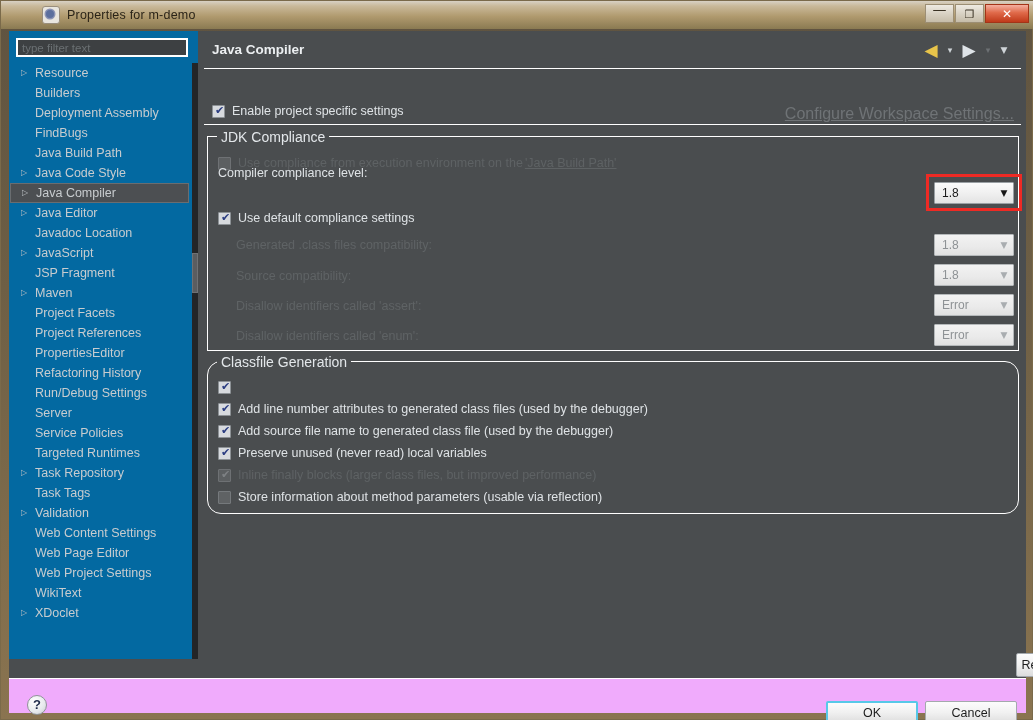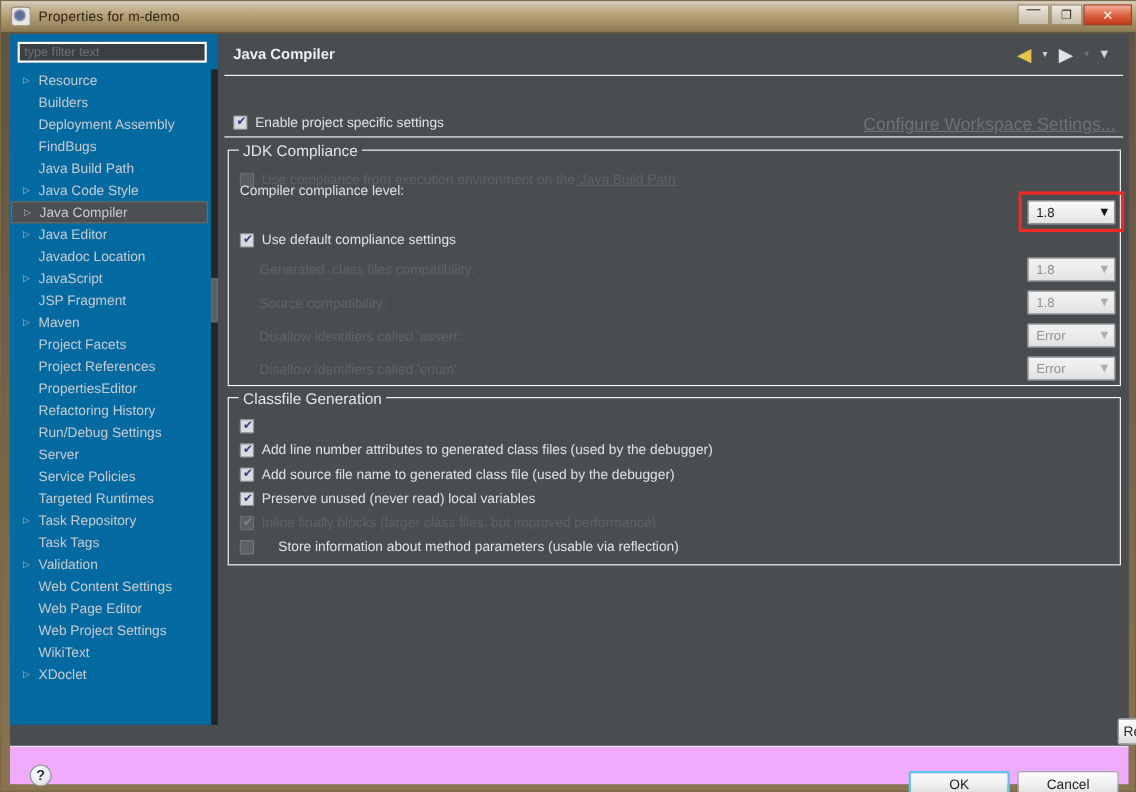--- a/index.html
+++ b/index.html
@@ -22,20 +22,21 @@
 
   
   #titlebar {
     position: absolute;
     left: 0; top: 0;
     width: 1033px; height: 28px;
     background: linear-gradient(to bottom, #d8d1c4 0%, #c9b99a 18%, #b09a6e 55%, #8a7a52 100%);
     display: flex;
     align-items: center;
     box-sizing: border-box;
+    padding-left: 32px;
   }
   #title-icon {
     width: 16px; height: 16px;
     margin-left: 9px; margin-right: 7px;
     border-radius: 3px;
     background: #e9e6df;
     border: 1px solid #9a8f7d;
     position: relative;
     flex: 0 0 auto;
   }
@@ -307,21 +308,21 @@
     font-size: 14px;
     color: #e3e7ea;
     white-space: nowrap;
   }
   #group-jdk {
     left: 8px; top: 105px;
     width: 812px; height: 215px;
   }
   #group-classfile {
     left: 8px; top: 330px;
-    width: 812px; height: 153px;
+    width: 812px; height: 153px; border-radius: 14px;
   }
 
   .jdk-row {
     position: absolute;
     display: flex;
     align-items: center;
     height: 20px;
   }
   .field-label {
     font-size: 12.5px;
@@ -698,21 +699,21 @@
               <div class="row-label">Add source file name to generated class file (used by the debugger)</div>
             </div>
             <div class="cf-row" style="top: 82px;">
               <div class="cb checked"></div>
               <div class="row-label">Preserve unused (never read) local variables</div>
             </div>
             <div class="cf-row" style="top: 104px;">
               <div class="cb checked disabled"></div>
               <div class="row-label dim">Inline finally blocks (larger class files, but improved performance)</div>
             </div>
-            <div class="cf-row" style="top: 126px; gap: 15px;">
+            <div class="cf-row" style="top: 126px;">
               <div class="cb unchecked-dark"></div>
               <div class="row-label">Store information about method parameters (usable via reflection)</div>
             </div>
           </div>
       </div>
 
       <div id="btn-bar">
         <div class="btn" id="btn-restore">Restore Defaults</div>
 
       </div>

